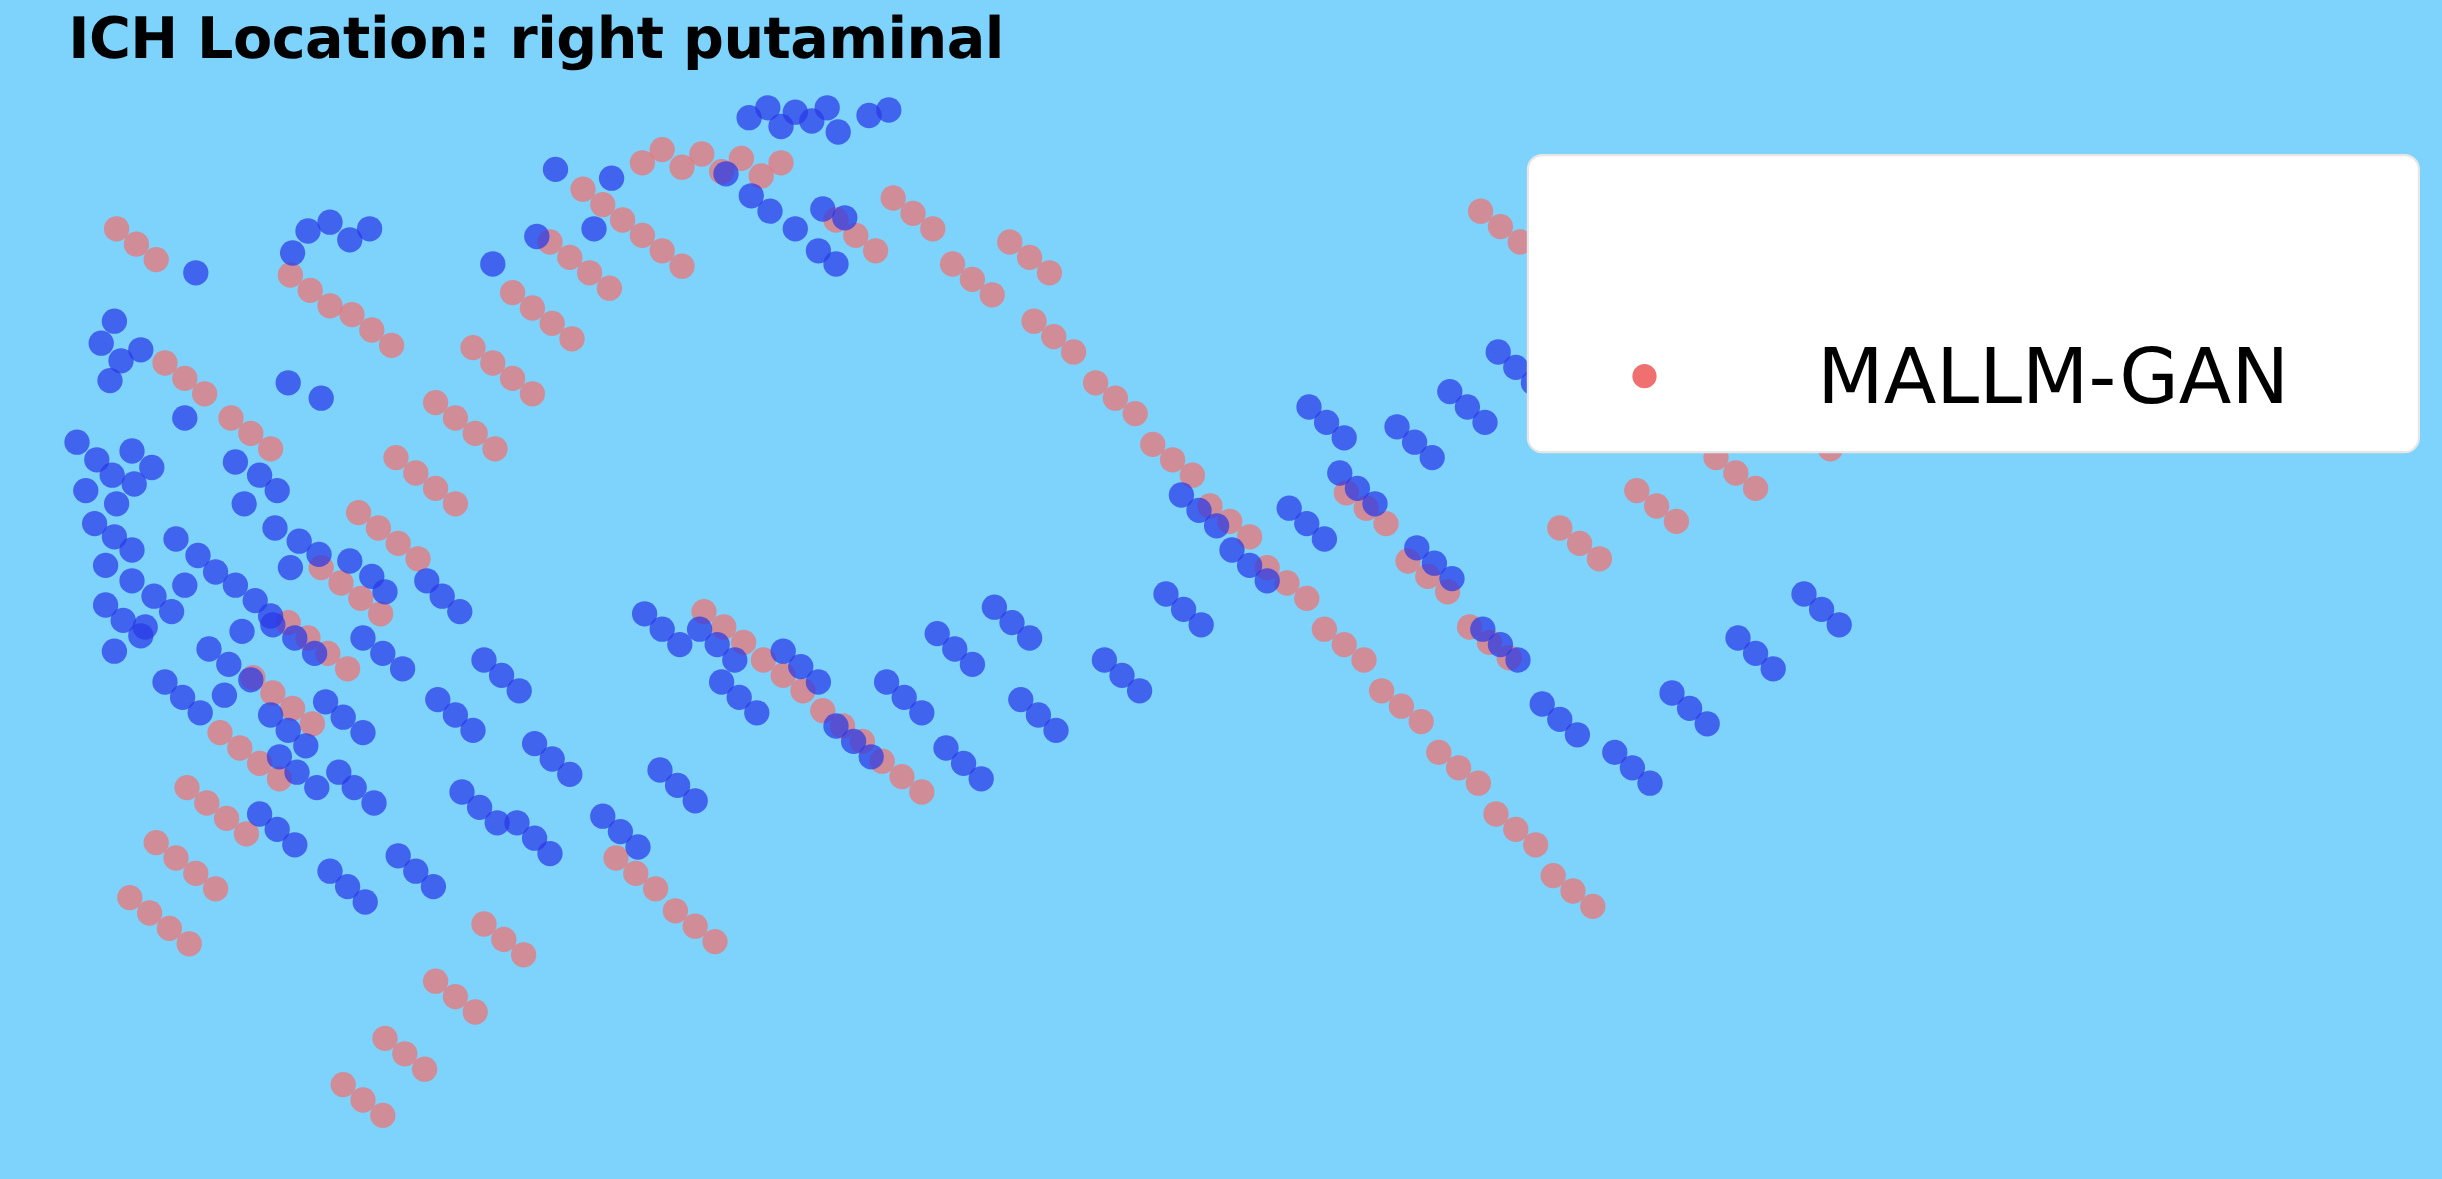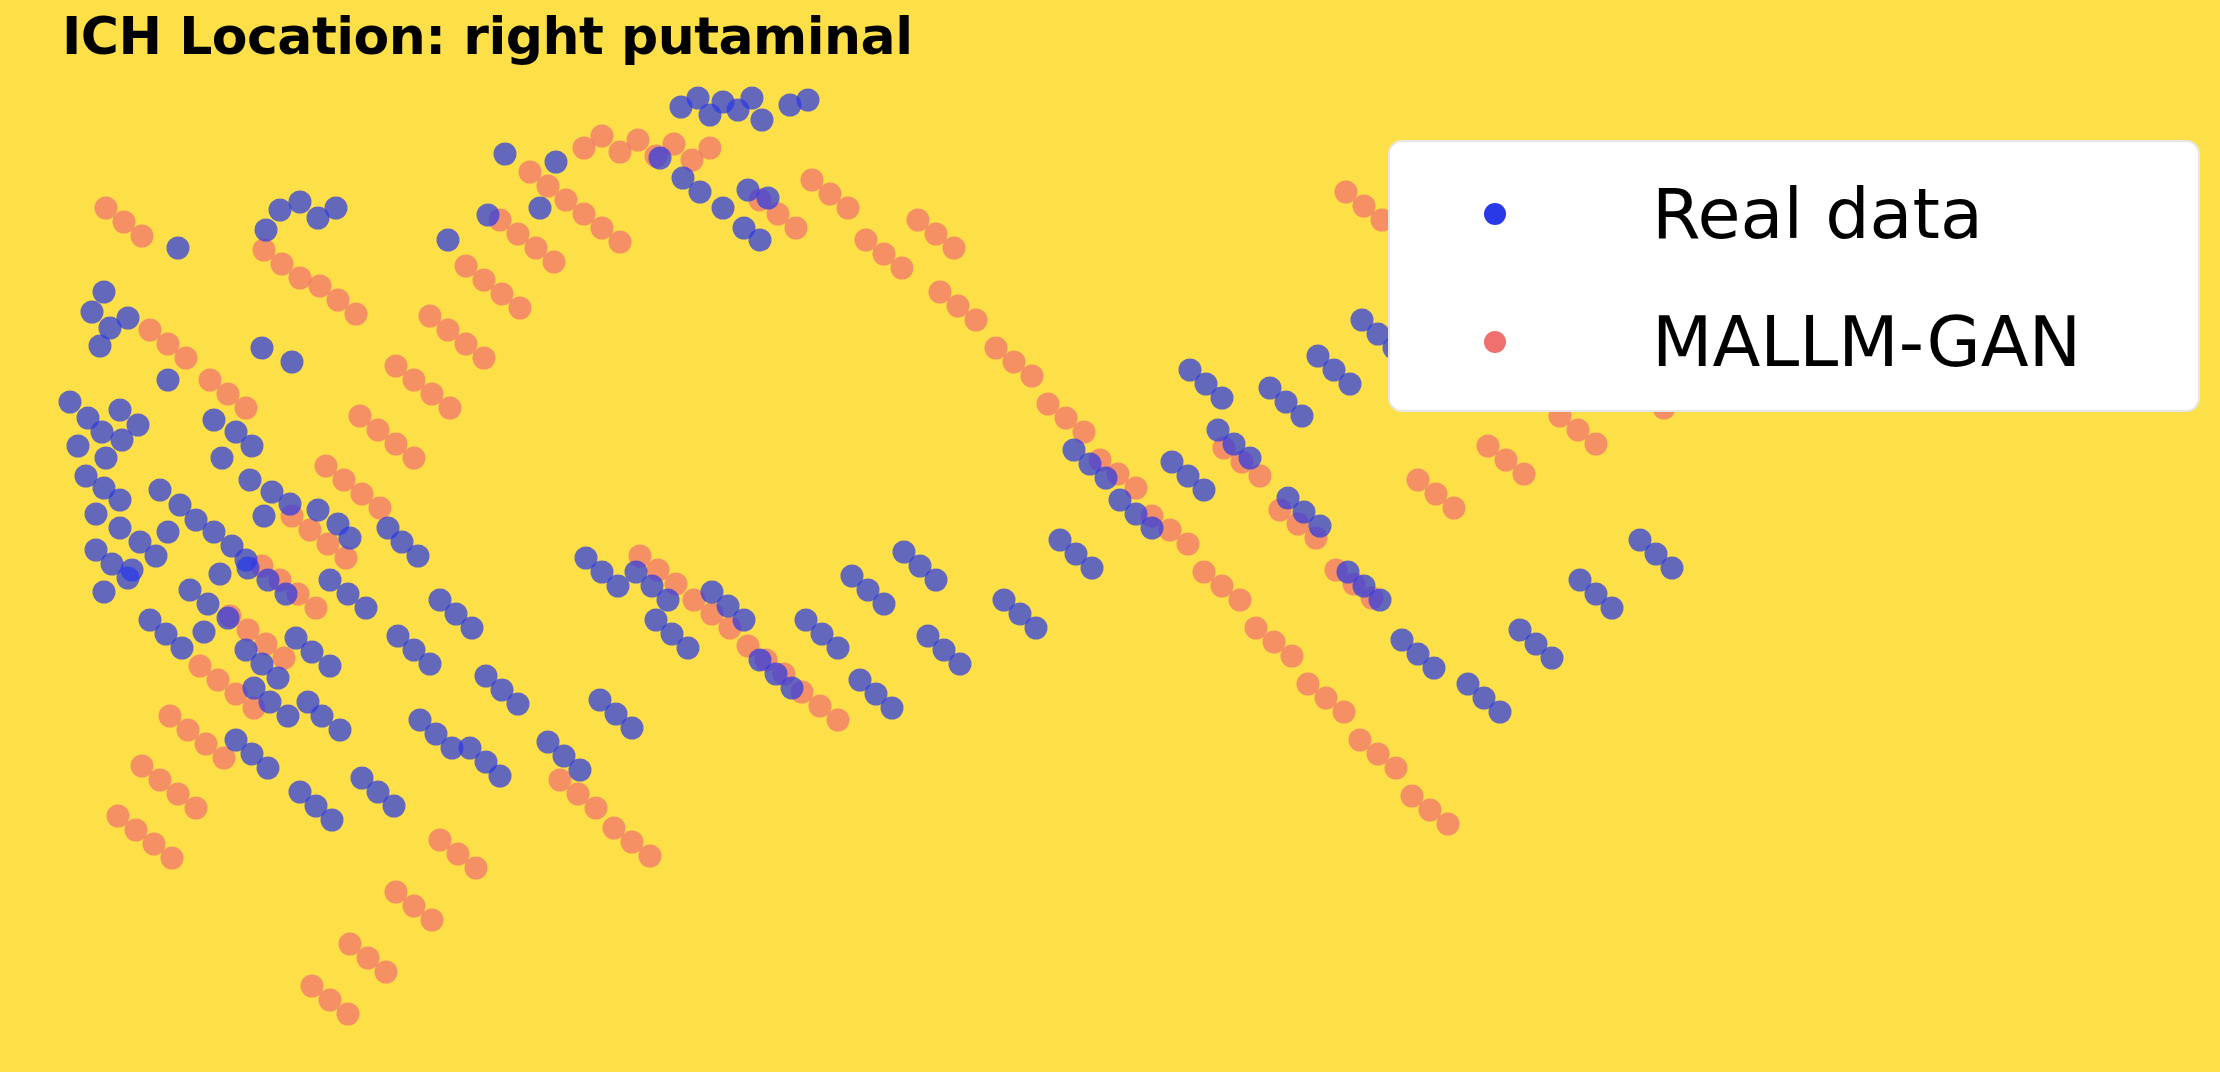--- a/index.html
+++ b/index.html
@@ -11,21 +11,21 @@
     width: 2220px;
     height: 1072px;
     font-family: "DejaVu Sans", "Liberation Sans", sans-serif;
     overflow: hidden;
     position: relative;
   }
   #figure {
     position: relative;
     width: 2220px;
     height: 1072px;
-    background: #fde047;
+    background: #7dd3fc;
   }
   #chart-title {
     position: absolute;
     left: 62px;
     top: 6px;
     font-size: 52px;
     font-weight: 700;
     color: #000000;
     letter-spacing: -0.5px;
     white-space: nowrap;
@@ -495,23 +495,19 @@
           <circle cx="1596" cy="514" r="11.5" fill="#2839e8" fill-opacity="0.72"></circle>
           <circle cx="1612" cy="528" r="11.5" fill="#2839e8" fill-opacity="0.72"></circle>
           <circle cx="1640" cy="460" r="11.5" fill="#2839e8" fill-opacity="0.72"></circle>
           <circle cx="1656" cy="474" r="11.5" fill="#2839e8" fill-opacity="0.72"></circle>
           <circle cx="1672" cy="488" r="11.5" fill="#2839e8" fill-opacity="0.72"></circle>
         </g>
     </svg>
   </div>
 
   <div id="legend">
-    <div class="legend-row" id="legend-row-0">
-      <span class="legend-marker" id="legend-marker-0" style="background: rgb(40, 57, 232);"></span>
-      <span class="legend-label">Real data</span>
-    </div>
     <div class="legend-row" id="legend-row-1">
       <span class="legend-marker" id="legend-marker-1" style="background: rgb(240, 112, 112);"></span>
       <span class="legend-label">MALLM-GAN</span>
     </div>
   </div>
 
 </div>
 
 </body></html>

